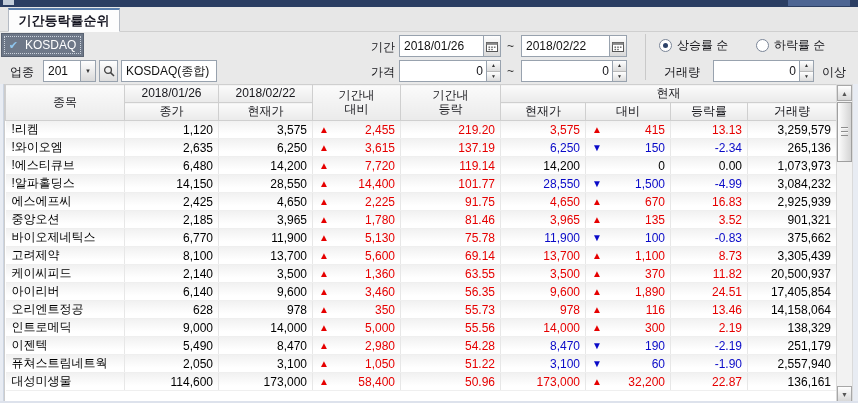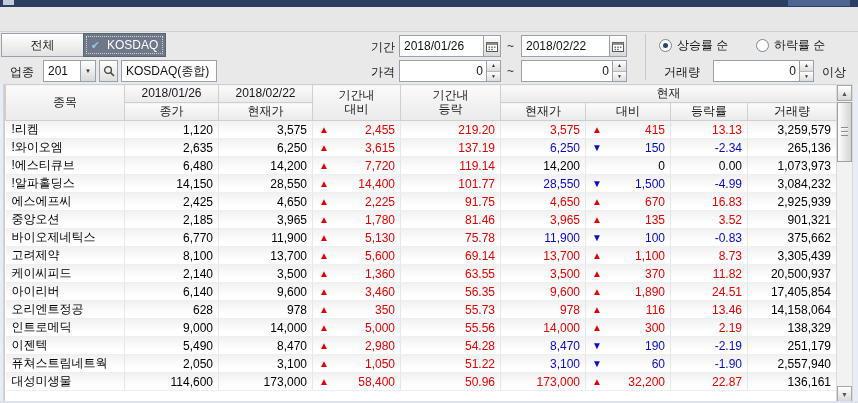--- a/index.html
+++ b/index.html
@@ -63,26 +63,24 @@
           background:repeating-linear-gradient(#8d8d8d 0 1px,#f5f5f5 1px 2px,transparent 2px 4px); }
 </style>
 </head>
 <body>
 
 <div class="topstrip"></div>
 <div class="topstrip-light"></div>
 <div class="topstrip-icon"></div>
 
 <div class="tabbar">
+  <div class="tab active">기간등락률순위</div>
 </div>
 
 <div class="btn-row">
-  <div class="btn-market">
-      <span>전체</span>
-    </div>
   <div class="btn-market selected">
       <span class="check">✔</span>
       <span>KOSDAQ</span>
     </div>
 </div>
 
 <span class="flabel" style="left:371px; top:39px;">기간</span>
 <div class="fieldbox" style="left:399px; top:35px; width:102px;">
   <input readonly="" value="2018/01/26" style="">
   <span class="calbtn">

